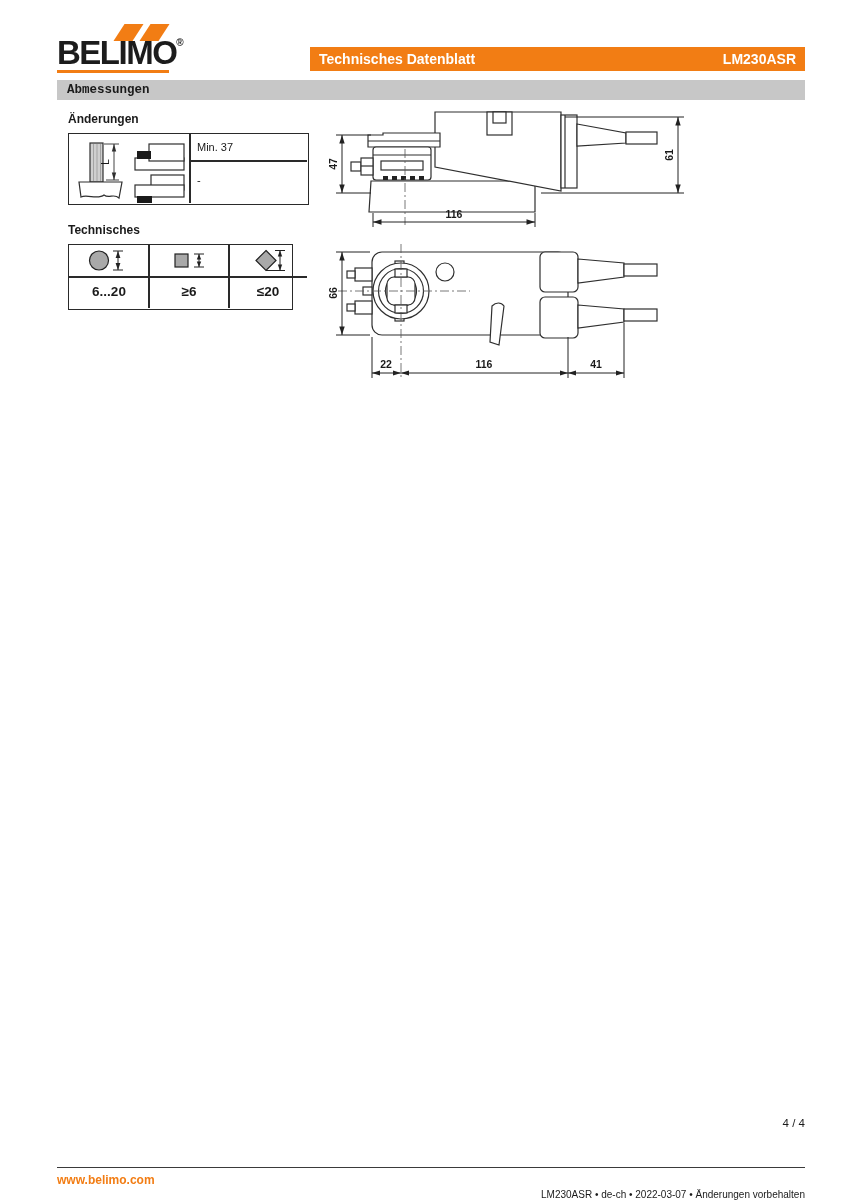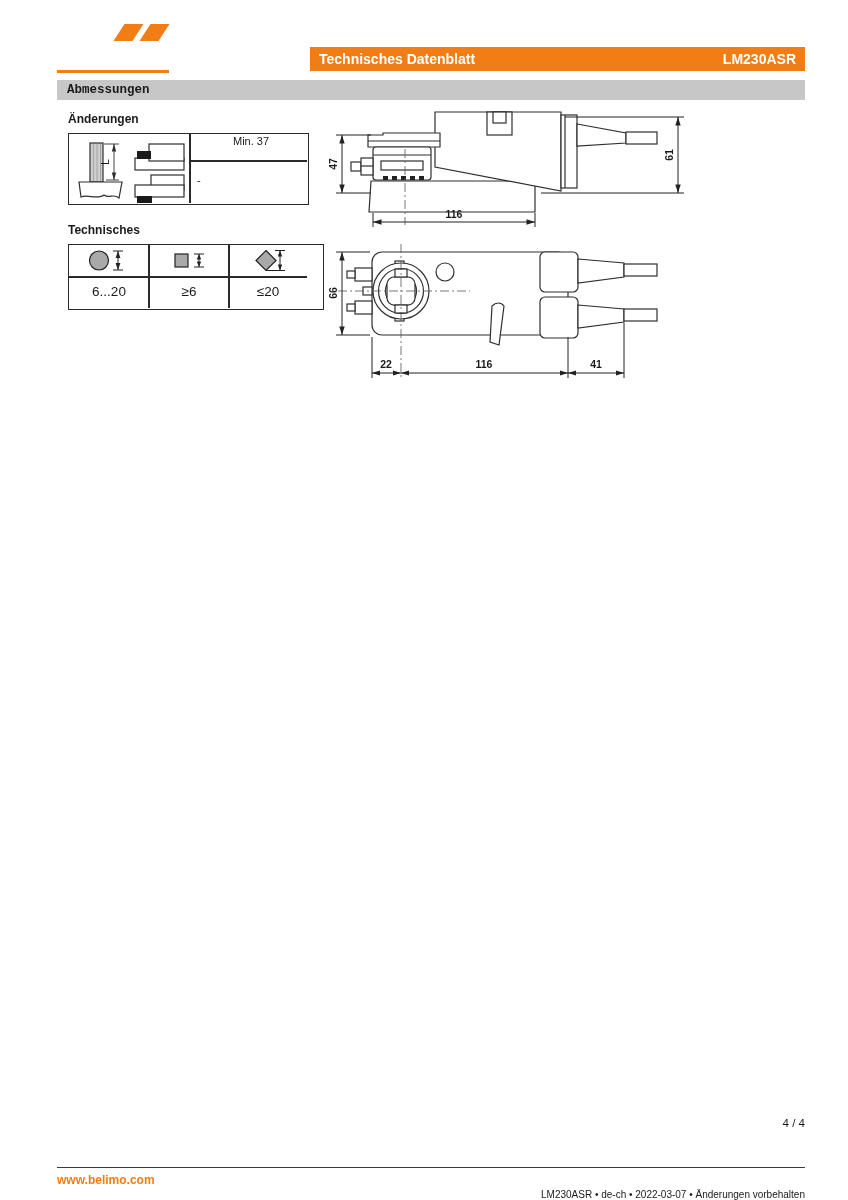--- a/index.html
+++ b/index.html
@@ -49,20 +49,21 @@
   .footer-left{position:absolute;left:57px;top:1173px;font-size:12px;font-weight:700;color:var(--orange,#f27d14);text-decoration:none;}
   .footer-center{position:absolute;left:57px;top:1173px;width:748px;text-align:right;font-size:10px;color:#1a1a1a;margin-top:16px;}
   .footer-right{position:absolute;right:43px;top:1117px;font-size:11.5px;color:#1a1a1a;}
 </style>
 </head>
 <body>
 
 <div class="logo">
   <span class="slash s1"></span>
   <span class="slash s2"></span>
+  <div class="logo-text"><span>BELIMO</span><span class="logo-reg">®</span></div>
   <div class="logo-underline"></div>
 </div>
 
 <div class="header-bar">
   <span>Technisches Datenblatt</span>
   <span>LM230ASR</span>
 </div>
 
 <div class="section-bar">Abmessungen</div>
 
@@ -93,27 +94,27 @@
       </g>
 
       <g>
         <rect x="81" y="41" width="33" height="15" fill="#ffffff"></rect>
         <rect x="65" y="51" width="49" height="12" fill="#ffffff"></rect>
         <rect x="67" y="62" width="15" height="8" fill="#1a1a1a" stroke="none"></rect>
       </g>
     </g>
     <text class="dimL" transform="translate(39,28) rotate(-90)" text-anchor="middle">L</text>
   </svg>
-  <div class="cell-text" style="left:128px;top:1px;margin-left:36px;">Min. 37</div>
+  <div class="cell-text" style="left:128px;top:7px;">Min. 37</div>
   <div class="cell-text" style="left:128px;top:40px;">-</div>
 </div>
 
 <div class="sub-title" style="left:68px;top:223px;">Technisches</div>
 
-<div class="tbl" style="left:68px;top:244px;width:256px;height:66px;">
+<div class="tbl" style="left:68px;top:244px;width:225px;height:66px;font-weight:bold;">
   <div class="vline" style="left:79px;top:0;width:1.5px;height:63px;"></div>
   <div class="vline" style="left:159px;top:0;width:1.5px;height:63px;"></div>
   <div class="hline" style="left:0;top:31px;width:238px;height:1.5px;"></div>
 
   <svg width="79" height="31" style="position:absolute;left:0;top:0;">
     <circle cx="30" cy="15.5" r="9.5" fill="#a9a9a9" stroke="#222" stroke-width="1.2"></circle>
     <g stroke="#222" stroke-width="1">
       <line x1="44" y1="6" x2="54" y2="6"></line>
         <line x1="44" y1="25" x2="54" y2="25"></line>
       <line x1="49" y1="6" x2="49" y2="25"></line>

